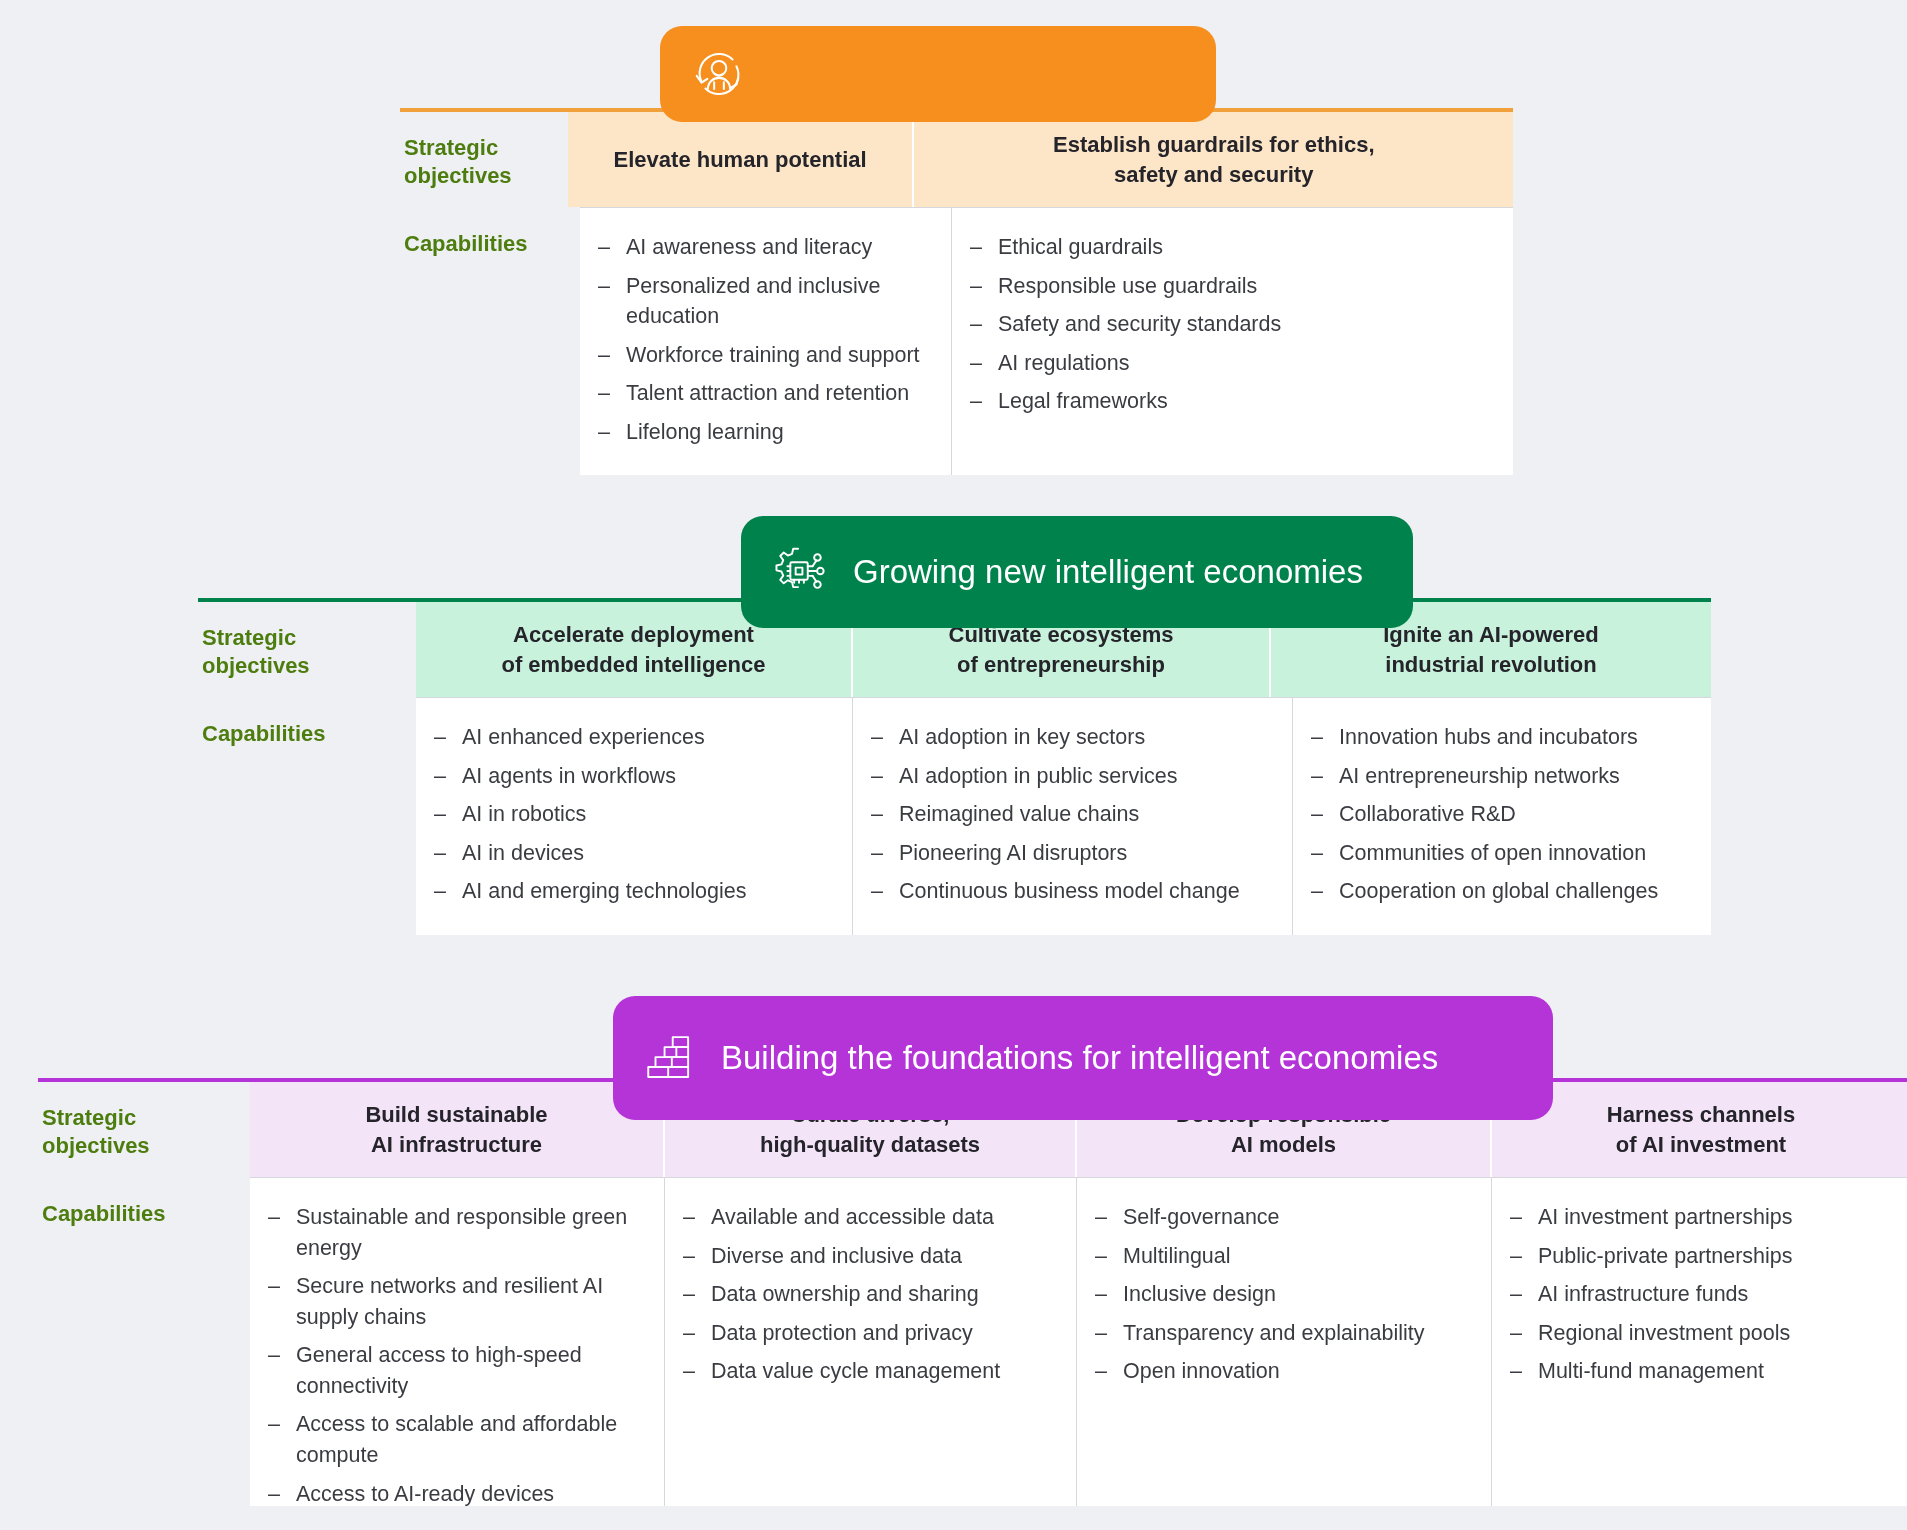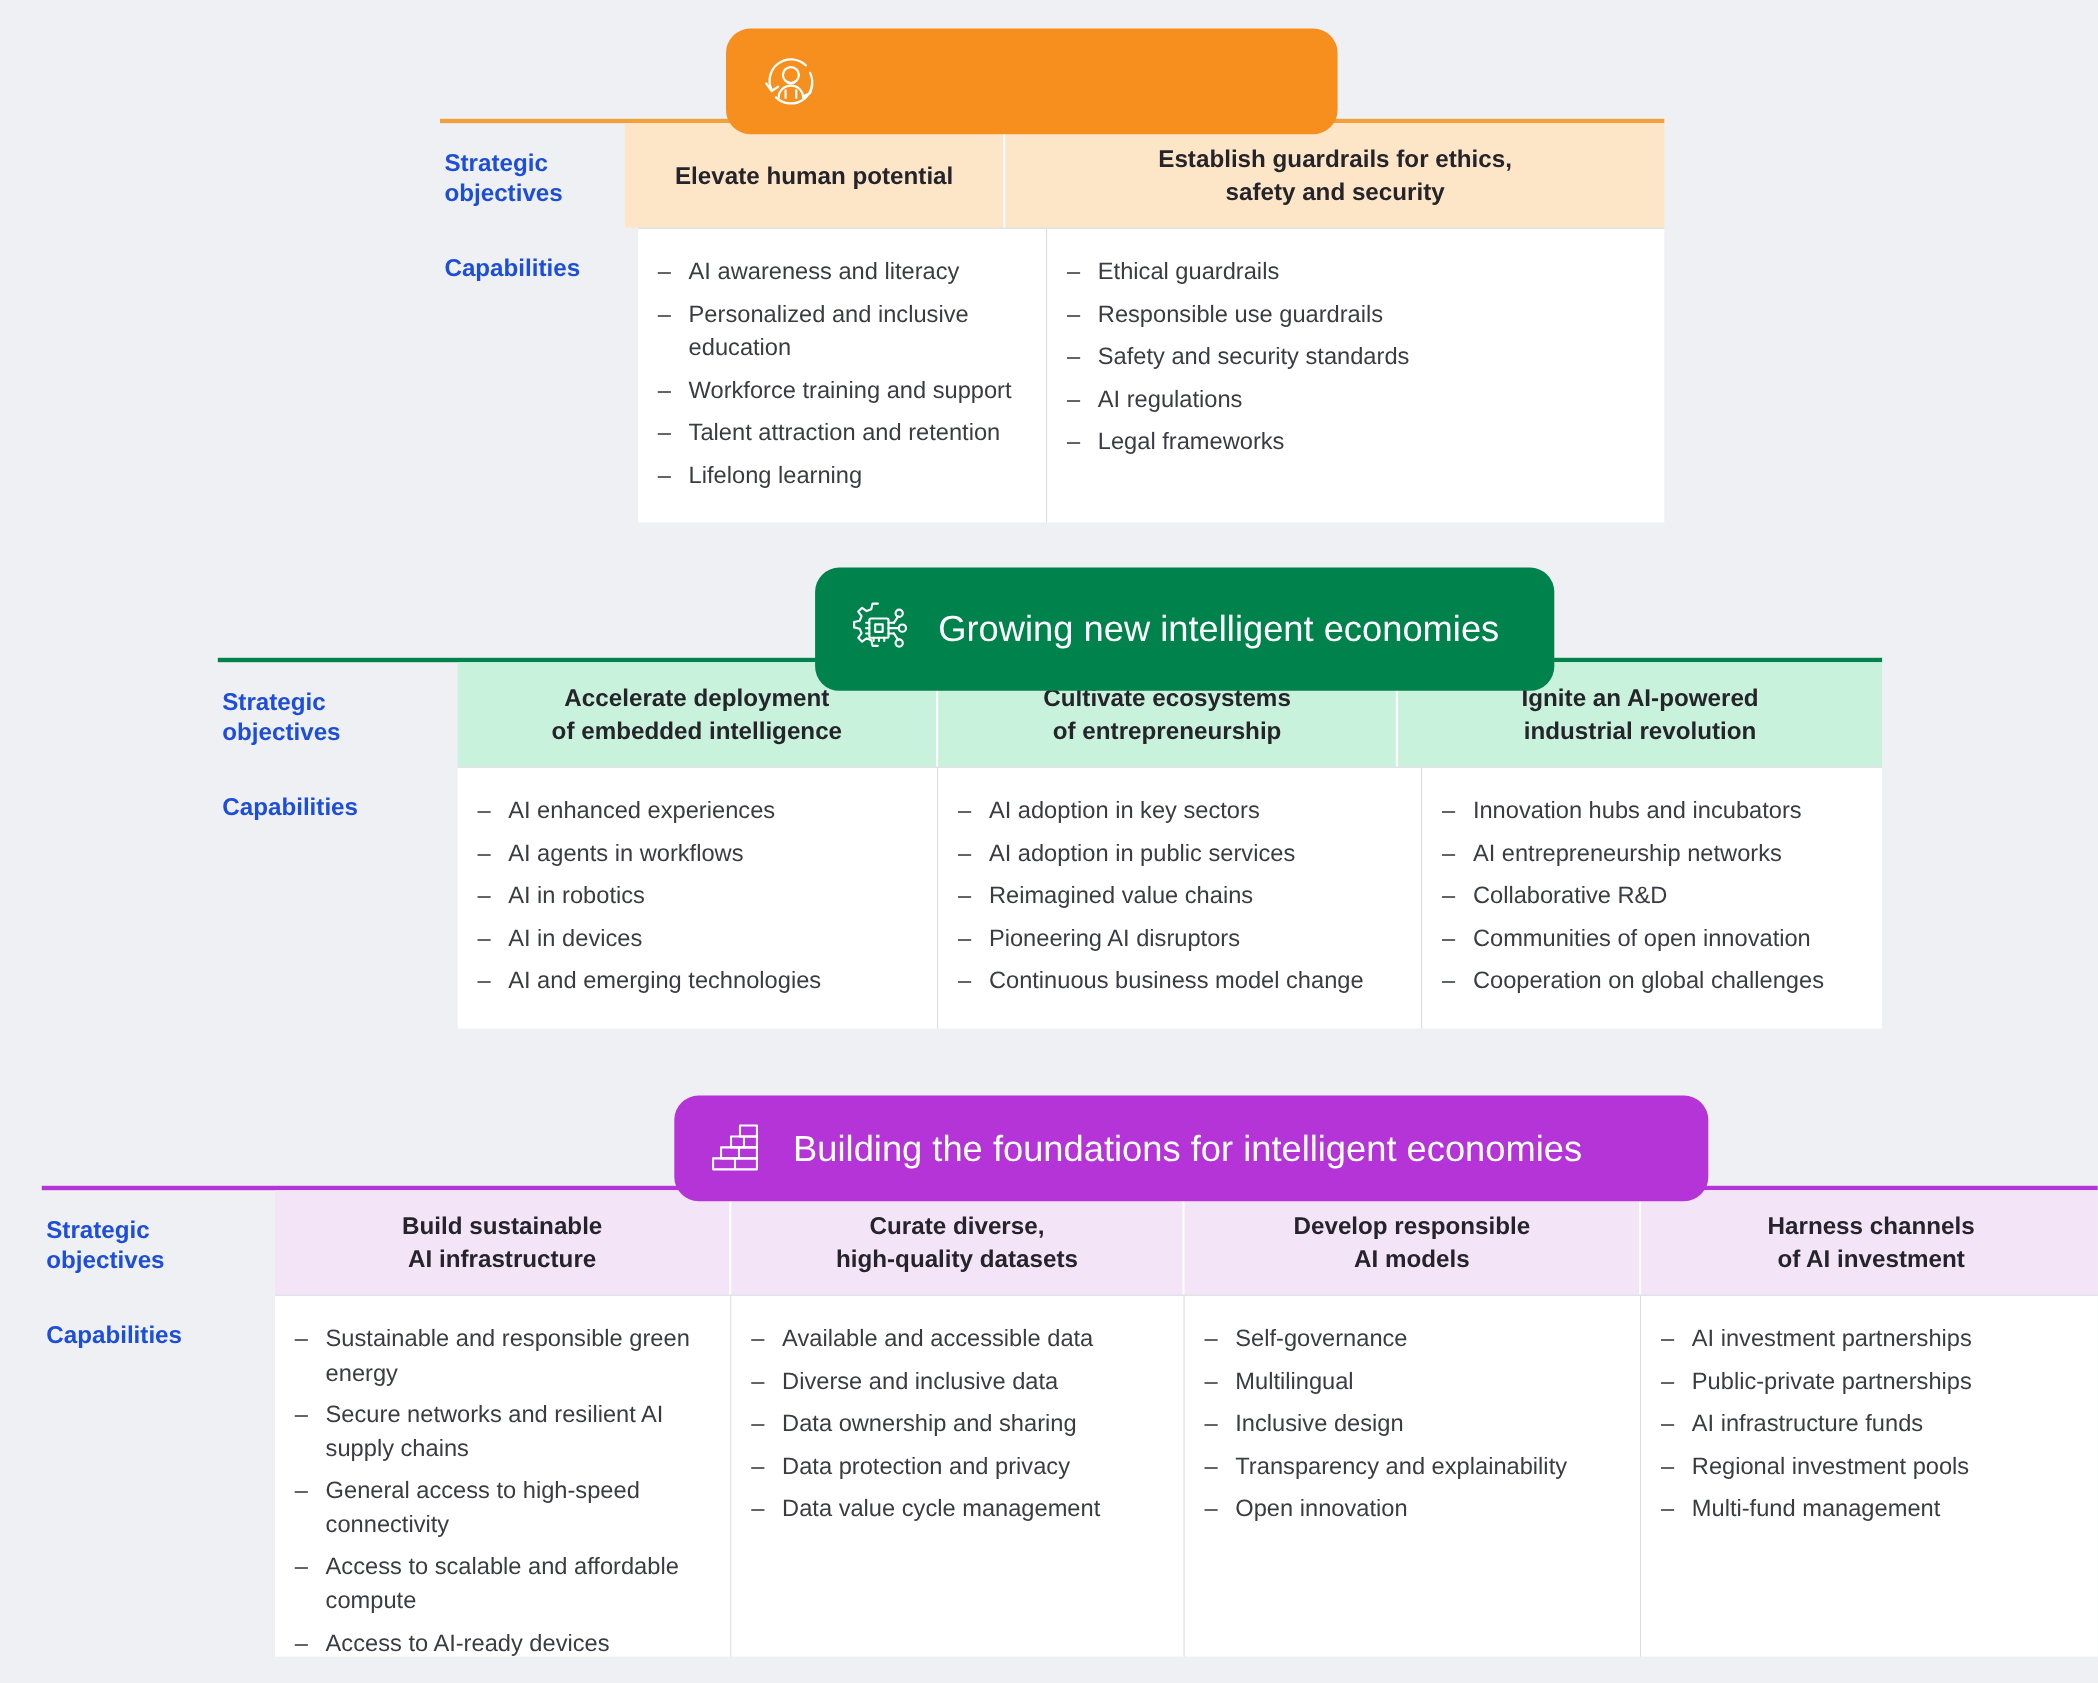--- a/index.html
+++ b/index.html
@@ -54,21 +54,21 @@
     width: 100%;
     border-top-style: solid;
     border-top-width: 4px;
     z-index: 2;
   }
   .row { display: flex; width: 100%; }
 
   .rowlabel {
     font-size: 22px;
     font-weight: bold;
-    color: #1d4ed8;
+    color: #4d7c0f;
     line-height: 1.25;
     white-space: pre-line;
     padding: 22px 10px 10px 4px;
     background: transparent;
   }
   .objcell {
     display: flex;
     align-items: center;
     justify-content: center;
     text-align: center;
@@ -125,21 +125,21 @@
     left: 543px; top: -82px; width: 672px; height: 112px;
     background: #00824c;
   }
   #sec2 .table { border-top-color: #00824c; top: 0; }
   #sec2 .objcell { background: #c9f2dc; }
   #sec2 .rowlabel.head { width: 218px; background: transparent; }
 
   
   #sec3 { left: 38px; top: 1078px; width: 1872px; }
   #sec3 .banner {
-    left: 575px; top: -82px; width: 940px; height: 96px;
+    left: 575px; top: -82px; width: 940px; height: 124px;
     background: #b434d8;
   }
   #sec3 .table { border-top-color: #b434d8; top: 0; }
   #sec3 .objcell { background: #f4e4f8; }
   #sec3 .rowlabel.head { width: 212px; background: transparent; }
 </style>
 </head>
 <body>
 
 <div class="canvas">

